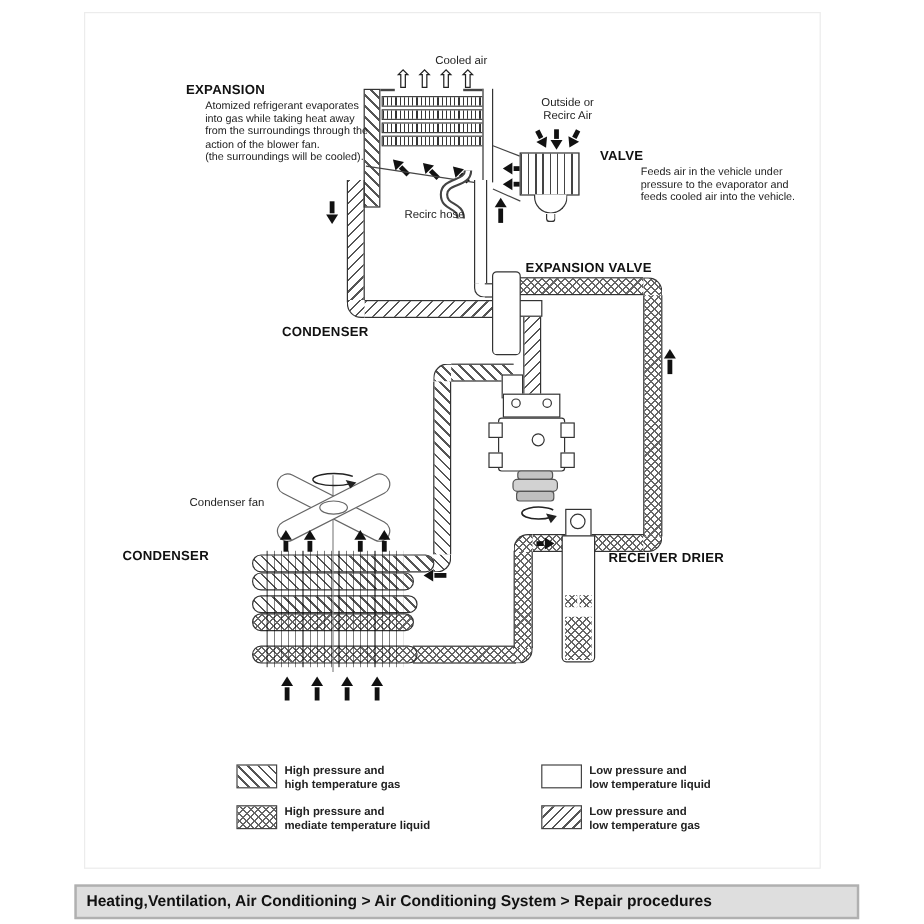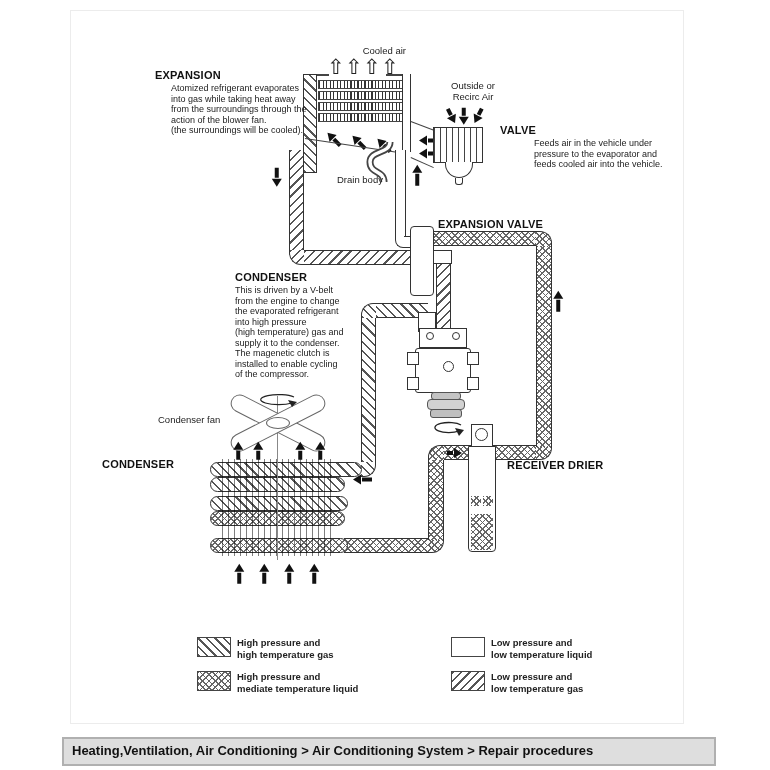--- a/index.html
+++ b/index.html
@@ -162,47 +162,38 @@
   <div class="seg white" style="left:471px;top:424px;width:22px;height:26px;border-width:1.4px;"></div>
   <div class="seg" style="left:475px;top:428px;width:13px;height:13px;border:1.3px solid #333;border-radius:50%;background:#fff;"></div>
   <div class="seg white" style="left:468px;top:446px;width:28px;height:106px;border-radius:0 0 4px 4px;"></div>
   <div class="seg liq" style="left:471px;top:496px;width:10px;height:10px;"></div>
   <div class="seg liq" style="left:483px;top:496px;width:10px;height:10px;"></div>
   <div class="seg liq" style="left:471px;top:514px;width:22px;height:36px;"></div>
 
   <div class="lbl" style="left:316px;top:45px;width:90px;text-align:right;">Cooled air</div>
   <div class="lbl" style="left:433px;top:80px;width:80px;text-align:center;">Outside or
 Recirc Air</div>
-  <div class="lbl" style="left:337px;top:174px;">Drain body</div>
+  <div class="lbl" style="left:337px;top:174px;">Recirc hose</div>
   <div class="lbl" style="left:158px;top:414px;">Condenser fan</div>
 
   <div class="ttl" style="left:155px;top:69px;">EXPANSION</div>
   <div class="t" style="left:155px;top:83px;width:162px;margin-left:16px;">Atomized refrigerant evaporates
 into gas while taking heat away
 from the surroundings through the
 action of the blower fan.
 (the surroundings will be cooled).</div>
 
   <div class="ttl" style="left:500px;top:124px;">VALVE</div>
   <div class="t" style="left:500px;top:138px;width:160px;margin-left:34px;">Feeds air in the vehicle under
 pressure to the evaporator and
 feeds cooled air into the vehicle.</div>
 
   <div class="ttl" style="left:436px;top:218px;background:#fff;padding:0 2px;">EXPANSION VALVE</div>
 
   <div class="ttl" style="left:235px;top:271px;">CONDENSER</div>
-  <div class="t" style="left:235px;top:285px;width:135px;">This is driven by a V-belt
-from the engine to change
-the evaporated refrigerant
-into high pressure
-(high temperature) gas and
-supply it to the condenser.
-The magenetic clutch is
-installed to enable cycling
-of the compressor.</div>
 
   <div class="ttl" style="left:102px;top:458px;">CONDENSER</div>
 
   <div class="ttl" style="left:507px;top:459px;">RECEIVER DRIER</div>
 
   <div class="sw lg-hp" style="left:197px;top:637px;"></div>
   <div class="leglbl" style="left:237px;top:637px;">High pressure and
 high temperature gas</div>
   <div class="sw lg-liq" style="left:197px;top:671px;"></div>
   <div class="leglbl" style="left:237px;top:671px;">High pressure and

